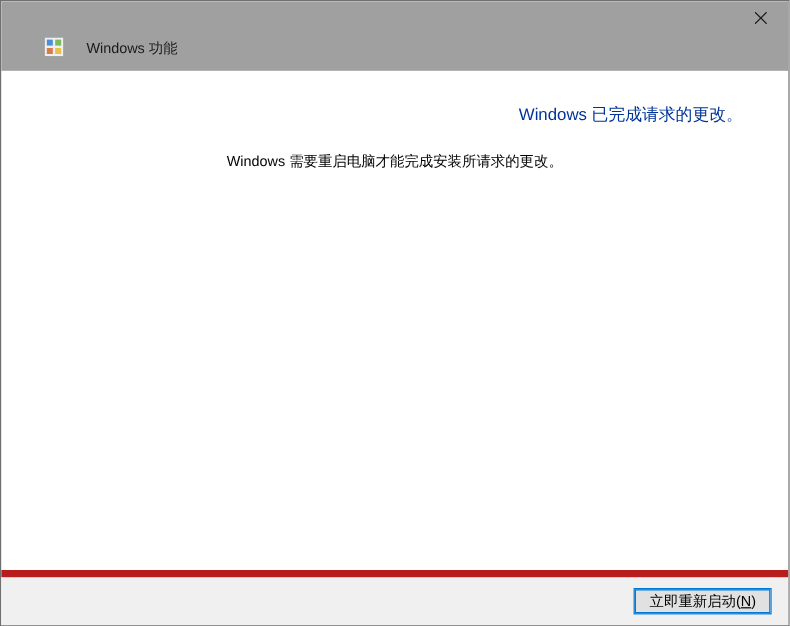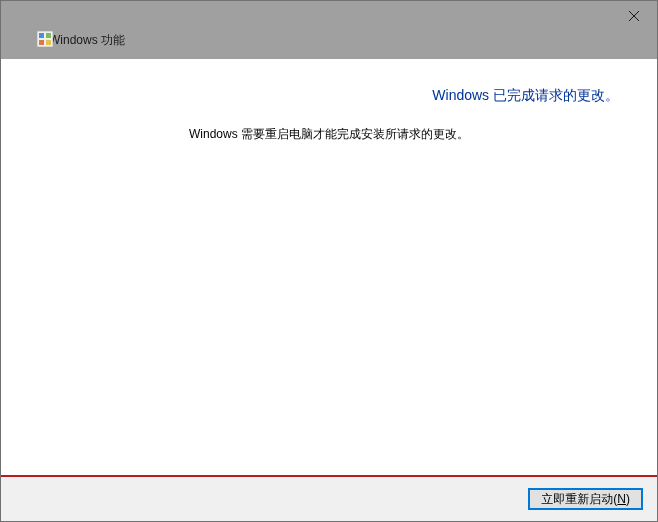--- a/index.html
+++ b/index.html
@@ -21,21 +21,21 @@
       padding: 0 0 10px 36px;
     }
     .titlebar .app-icon {
       position: absolute;
       left: 36px;
       bottom: 12px;
       width: 16px;
       height: 16px;
     }
     .titlebar .title-text {
-      margin-left: 12px;
+      margin-left: 35px;
       font-size: 12px;
       color: #1a1a1a;
     }
     .close-btn {
       position: absolute;
       top: 0;
       right: 0;
       width: 46px;
       height: 30px;
       display: flex;
@@ -60,21 +60,21 @@
       line-height: 1.5;
       text-align: center;
     }
     .footer {
       position: absolute;
       bottom: 0;
       left: 0;
       right: 0;
       height: 46px;
       background: #f0f0f0;
-      border-top: 2px solid #b91c1c;
+      border-top: 6px solid #b91c1c;
       display: flex;
       align-items: center;
       justify-content: flex-end;
       padding-right: 14px;
       gap: 8px;
     }
     .btn {
       min-width: 100px;
       height: 22px;
       background: #e1e1e1;

